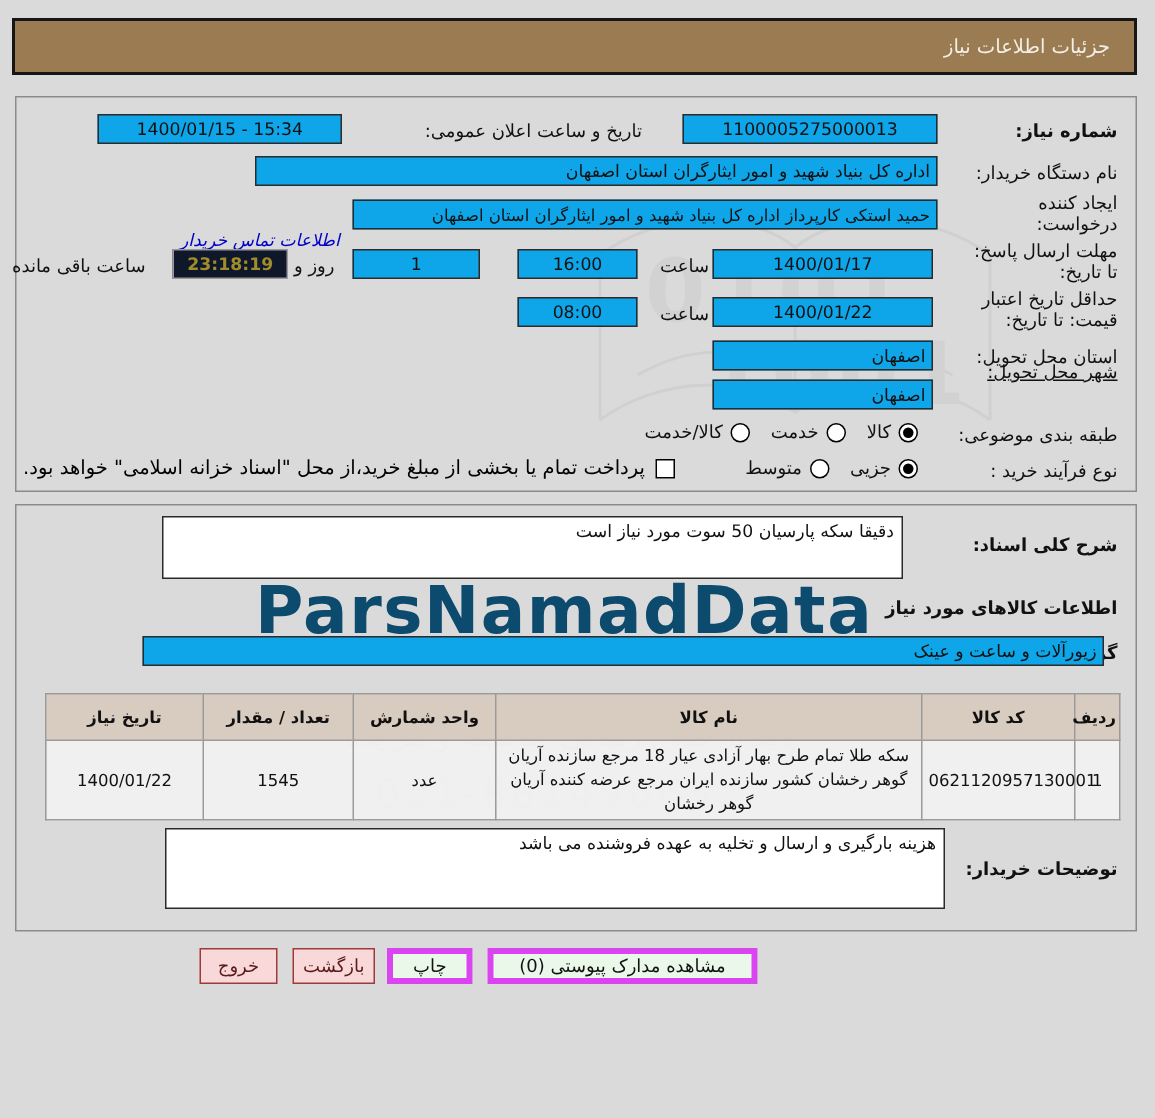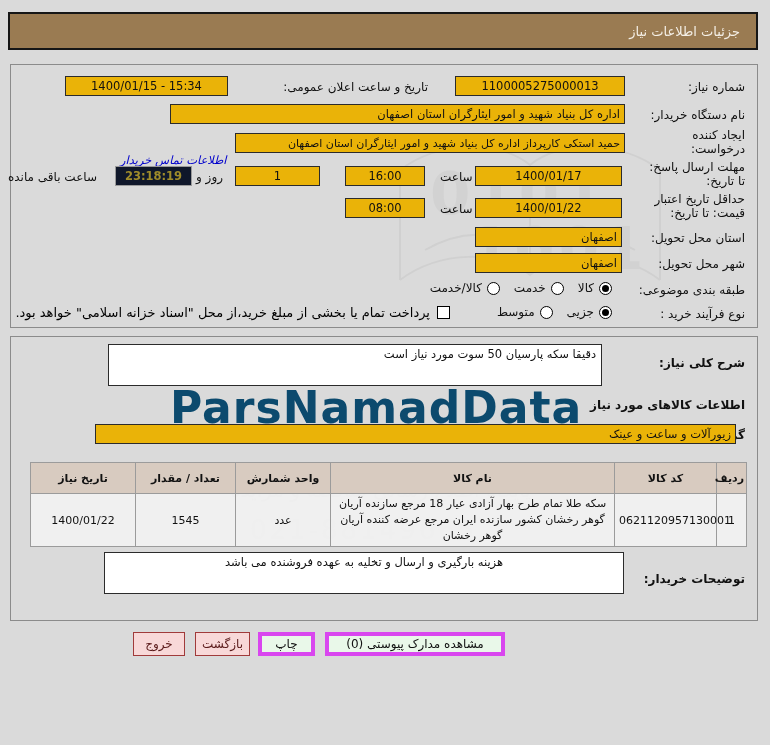--- a/index.html
+++ b/index.html
@@ -9,21 +9,21 @@
   .titlebar{position:absolute;left:8px;top:12px;width:750px;height:38px;background:#9a7b52;
     border:2px solid #161616;box-sizing:border-box;color:#f4efe6;font-size:13px;
     display:flex;align-items:center;padding-right:16px;z-index:2;}
   
   .panel{position:absolute;border:1px solid #8b8b8b;box-sizing:border-box;background:transparent;z-index:1;}
   #panel-top{left:10px;top:64px;width:748px;height:264px;}
   #panel-bottom{left:10px;top:336px;width:748px;height:285px;}
   
   .lbl{position:absolute;font-size:12px;color:#111;white-space:nowrap;z-index:3;}
   .lbl.bold{font-weight:bold;}
-  .field{position:absolute;background:#eab308;border:1px solid #2b2b2b;box-sizing:border-box;height:20px;
+  .field{position:absolute;background:#0ea5e9;border:1px solid #2b2b2b;box-sizing:border-box;height:20px;
     font-size:11.5px;color:#111;display:flex;align-items:center;z-index:3;overflow:hidden;white-space:nowrap;}
   .field.center{justify-content:center;}
   .field.rtl-pad{padding-right:4px;}
   .field.ltr{direction:ltr;}
   .area{position:absolute;background:#fff;border:1px solid #2b2b2b;box-sizing:border-box;
     font-size:11.5px;color:#111;padding:2px 5px;z-index:3;}
   .link{position:absolute;color:#0000cc;font-size:11.5px;cursor:pointer;z-index:3;white-space:nowrap;}
   .countdown{background:#0f172a;border:1px solid #9a9a9a;color:#a08c2a;font-weight:bold;}
   
   .optrow{position:absolute;display:flex;direction:rtl;align-items:center;gap:14px;z-index:3;}
@@ -71,21 +71,21 @@
   <div class="wm wm-brand">ParsNamadData</div>
   <div class="wm wm-line" style="left:230px;top:478px;">پایگاه اطلاع رسانی مناقصه و مزایده</div>
   <div class="wm wm-phone" style="left:250px;top:515px;">021-88149665</div>
 
   <div class="titlebar">
     <span>جزئیات اطلاعات نیاز</span>
   </div>
 
   <div class="panel" id="panel-top"></div>
 
-  <div class="lbl" style="right:25px;top:80px;">شماره نیاز:</div>
+  <div class="lbl" style="right:25px;top:80px;font-weight:bold;">شماره نیاز:</div>
   <div class="field center ltr" style="left:455px;top:76px;width:170px;">1100005275000013</div>
   <div class="lbl" style="right:342px;top:80px;">تاریخ و ساعت اعلان عمومی:</div>
   <div class="field center ltr" style="left:65px;top:76px;width:163px;">1400/01/15 - 15:34</div>
 
   <div class="lbl" style="right:25px;top:108px;">نام دستگاه خریدار:</div>
   <div class="field rtl-pad" style="left:170px;top:104px;width:455px;">اداره کل بنیاد شهید و امور ایثارگران استان اصفهان</div>
 
   <div class="lbl" style="right:25px;top:128px;">
     <span>ایجاد کننده</span><br>
     <span>درخواست:</span>
@@ -109,21 +109,21 @@
     <span>حداقل تاریخ اعتبار</span><br>
     <span>قیمت: تا تاریخ:</span>
   </div>
   <div class="field center ltr" style="left:475px;top:198px;width:147px;">1400/01/22</div>
   <div class="lbl" style="left:440px;top:202px;">ساعت</div>
   <div class="field center ltr" style="left:345px;top:198px;width:80px;">08:00</div>
 
   <div class="lbl" style="right:25px;top:231px;">استان محل تحویل:</div>
   <div class="field rtl-pad" style="left:475px;top:227px;width:147px;">اصفهان</div>
 
-  <div class="lbl" style="right:25px;top:257px;">شهر محل تحویل:</div>
+  <div class="lbl" style="right:25px;top:241px;text-decoration:underline;">شهر محل تحویل:</div>
   <div class="field rtl-pad" style="left:475px;top:253px;width:147px;">اصفهان</div>
 
   <div class="lbl" style="right:25px;top:283px;">طبقه بندی موضوعی:</div>
   <div class="optrow" style="right:158px;top:281px;">
     <span class="opt">
       <span class="radio checked"></span>
       <span>کالا</span>
     </span>
     <span class="opt">
       <span class="radio"></span>
@@ -146,21 +146,21 @@
       <span>متوسط</span>
     </span>
   </div>
   <div class="optrow" style="right:320px;top:305px;gap:7px;">
     <span class="checkbox"></span>
     <span style="font-size:13px;">پرداخت تمام یا بخشی از مبلغ خرید،از محل "اسناد خزانه اسلامی" خواهد بود.</span>
   </div>
 
   <div class="panel" id="panel-bottom"></div>
 
-  <div class="lbl bold" style="right:25px;top:356px;">شرح کلی نیاز:</div>
+  <div class="lbl bold" style="right:25px;top:356px;">شرح کلی اسناد:</div>
   <div class="area" style="left:108px;top:344px;width:494px;height:42px;padding-left:8px;">دقیقا سکه پارسیان 50 سوت مورد نیاز است</div>
 
   <div class="lbl bold" style="right:25px;top:398px;">اطلاعات کالاهای مورد نیاز</div>
 
   <div class="lbl bold" style="right:25px;top:428px;">گروه کالا:</div>
   <div class="field rtl-pad" style="left:95px;top:424px;width:641px;">زیورآلات و ساعت و عینک</div>
 
   <table class="goods">
     <colgroup>
       <col style="width:30px">
@@ -186,20 +186,20 @@
         <td class="ltr" style="direction:ltr;">0621120957130001</td>
         <td class="wrap">سکه طلا تمام طرح بهار آزادی عیار 18 مرجع سازنده آریان گوهر رخشان کشور سازنده ایران مرجع عرضه کننده آریان گوهر رخشان</td>
         <td>عدد</td>
         <td>1545</td>
         <td style="direction:ltr;">1400/01/22</td>
       </tr>
     </tbody>
   </table>
 
   <div class="lbl bold" style="right:25px;top:572px;">توضیحات خریدار:</div>
-  <div class="area" style="left:104px;top:552px;width:520px;height:42px;text-align:center;">هزینه بارگیری و ارسال و تخلیه به عهده فروشنده می باشد</div>
+  <div class="area" style="left:110px;top:552px;width:520px;height:54px;">هزینه بارگیری و ارسال و تخلیه به عهده فروشنده می باشد</div>
 
   <div class="btn green" style="left:325px;top:632px;width:180px;">مشاهده مدارک پیوستی (0)</div>
   <div class="btn green" style="left:258px;top:632px;width:57px;">چاپ</div>
   <div class="btn pink" style="left:195px;top:632px;width:55px;">بازگشت</div>
   <div class="btn pink" style="left:133px;top:632px;width:52px;">خروج</div>
 
 </div>
 
 </body></html>

